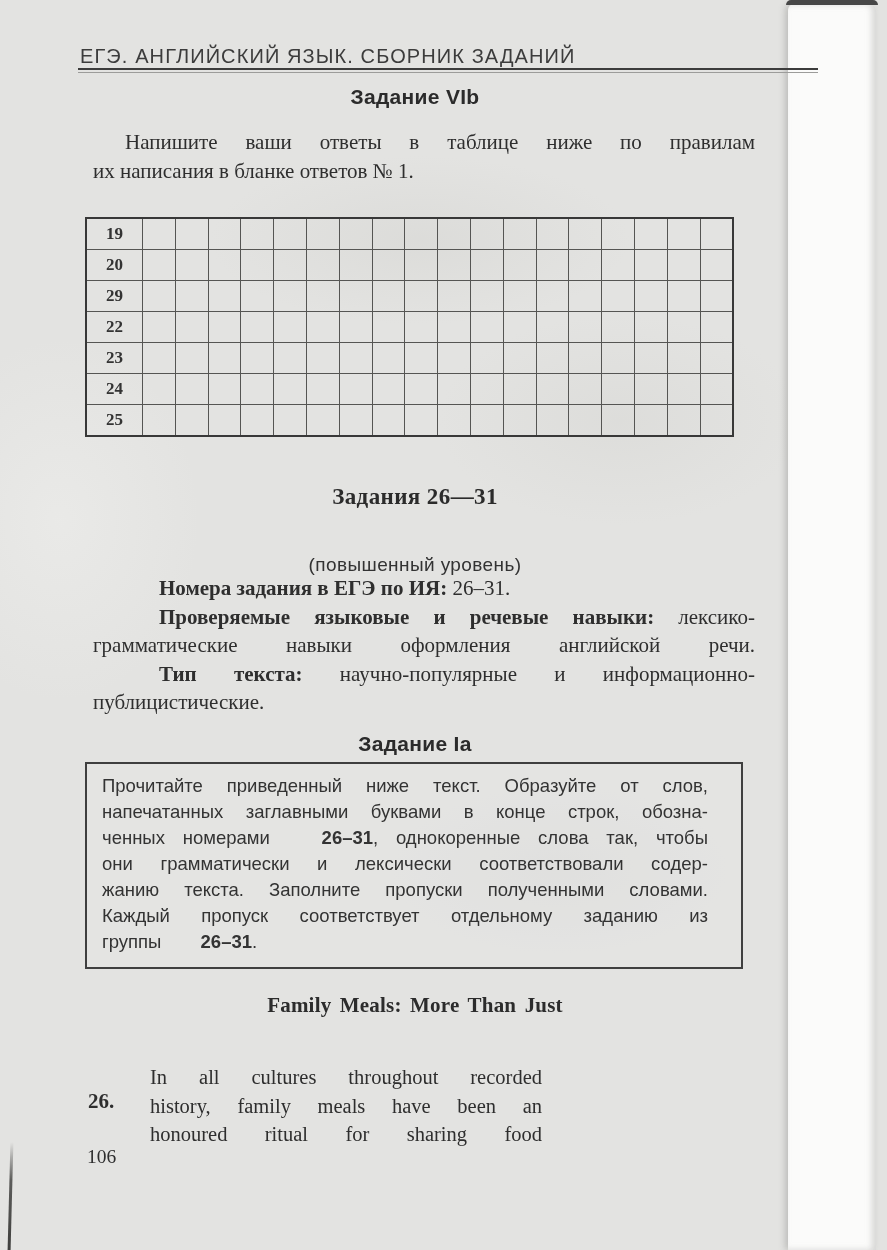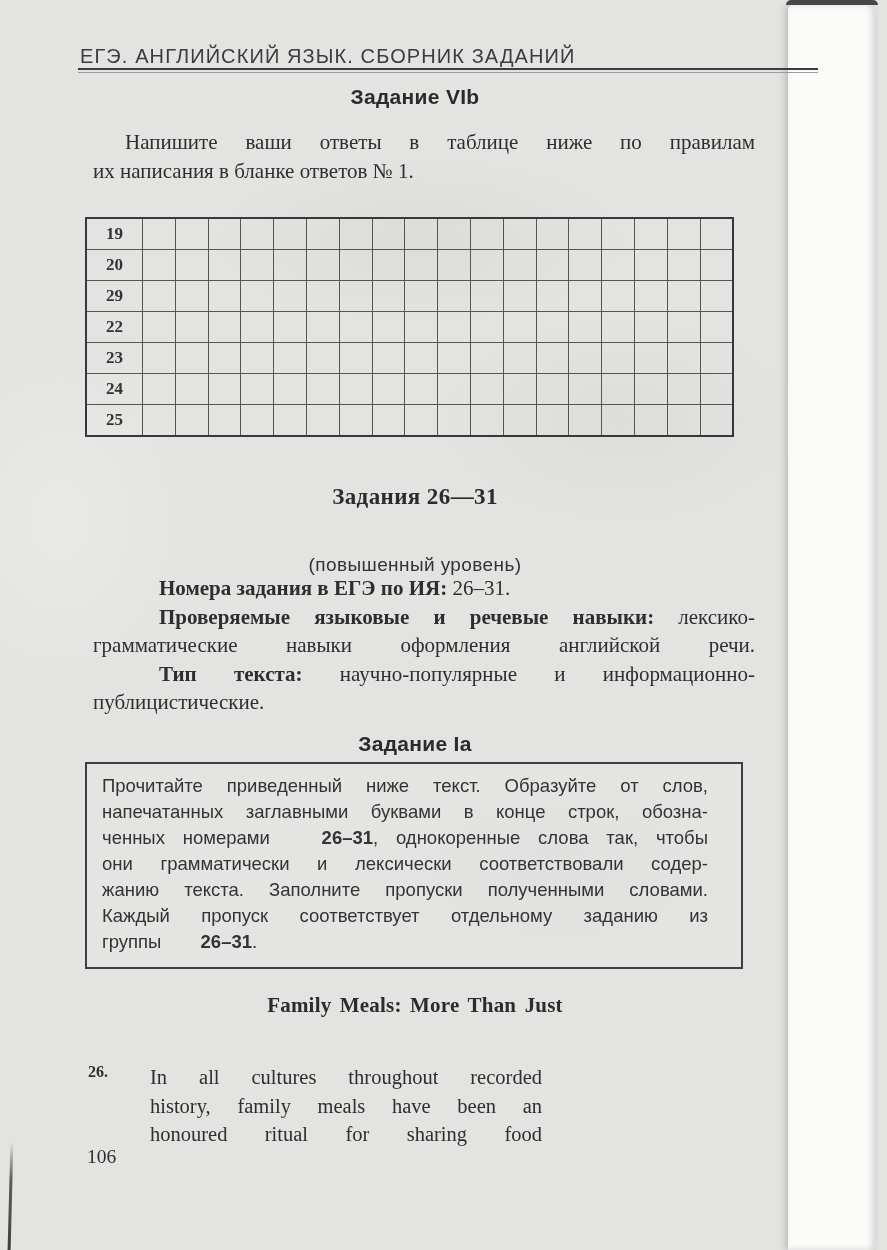--- a/index.html
+++ b/index.html
@@ -94,22 +94,22 @@
     font-family:"Liberation Sans","DejaVu Sans",sans-serif;
     font-size:18.5px;line-height:26px;color:#333;
   }
   
   .fam-title{
     position:absolute;left:85px;top:991px;width:660px;
     text-align:center;font-weight:bold;font-size:21px;line-height:29.5px;
     color:#2c2c2c;word-spacing:3px;letter-spacing:.2px;
   }
   .item-number{
-    position:absolute;left:88px;top:1063px;
-    font-size:16px;font-weight:bold;color:#2e2e2e;
+    position:absolute;left:88px;top:1089px;
+    font-size:21px;font-weight:bold;color:#2e2e2e;
   }
   .item-text{
     position:absolute;left:150px;top:1063px;width:392px;
     font-size:20.5px;line-height:28.6px;color:#2e2e2e;
   }
   .page-number{
     position:absolute;left:87px;top:1146px;
     font-size:19.5px;color:#2e2e2e;
   }
 </style>

